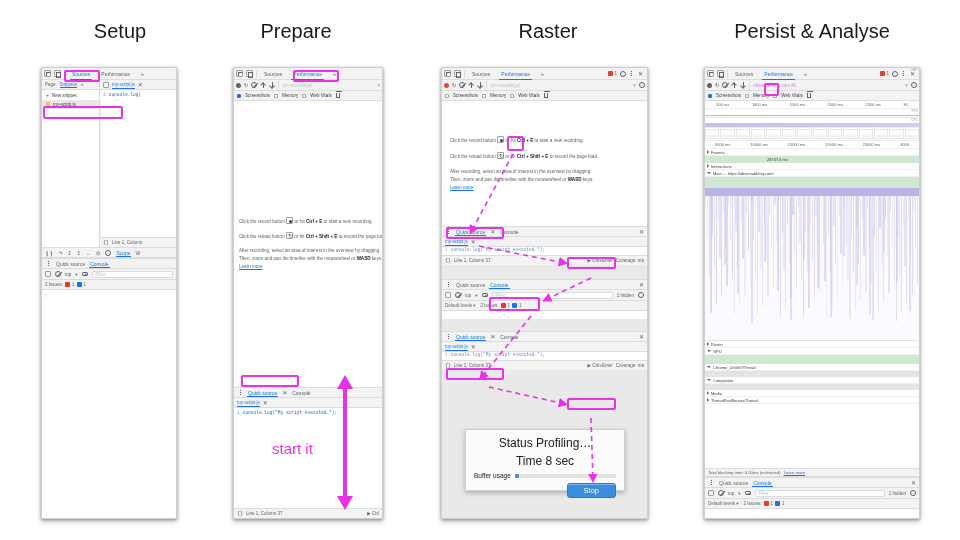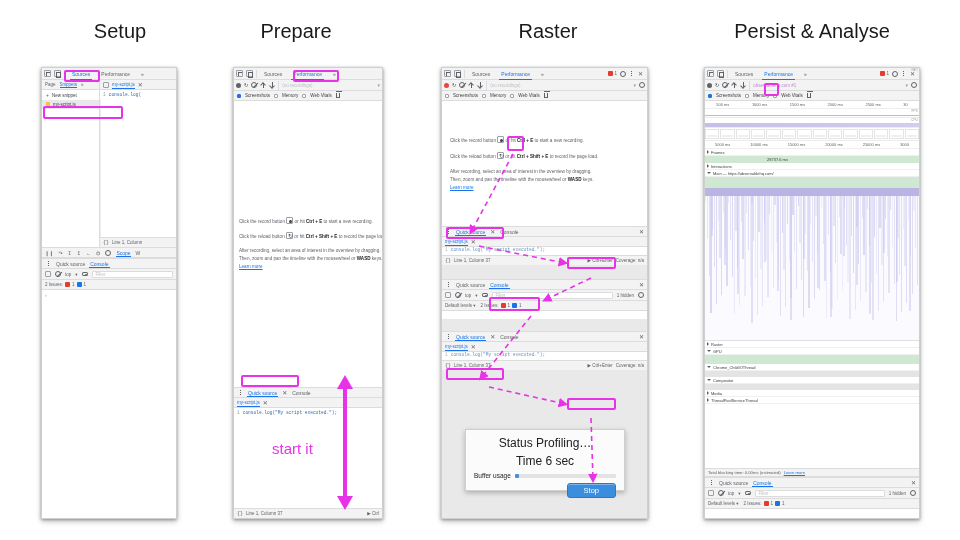--- a/index.html
+++ b/index.html
@@ -567,21 +567,21 @@
     <span style="flex:1 1 auto;"></span>
     <span>▶ <span>Ctrl+Enter</span></span>
     <span>Coverage: n/a</span>
   </div>
 
   <div style="flex:1 1 auto;background:#e9e9e9;"></div>
 </div>
 
 <div class="status-dialog" style="left:465px;top:429px;width:160px;height:62px;">
   <div class="line">Status  Profiling…</div>
-  <div class="line">Time  6 sec</div>
+  <div class="line">Time  8 sec</div>
   <div class="buf">
     <span>Buffer usage</span>
     <span class="bar">
         <i></i>
       </span>
   </div>
   <button class="stop-btn">Stop</button>
 </div>
 
 <div class="hl" style="left:507px;top:136px;width:17px;height:15px;"></div>

